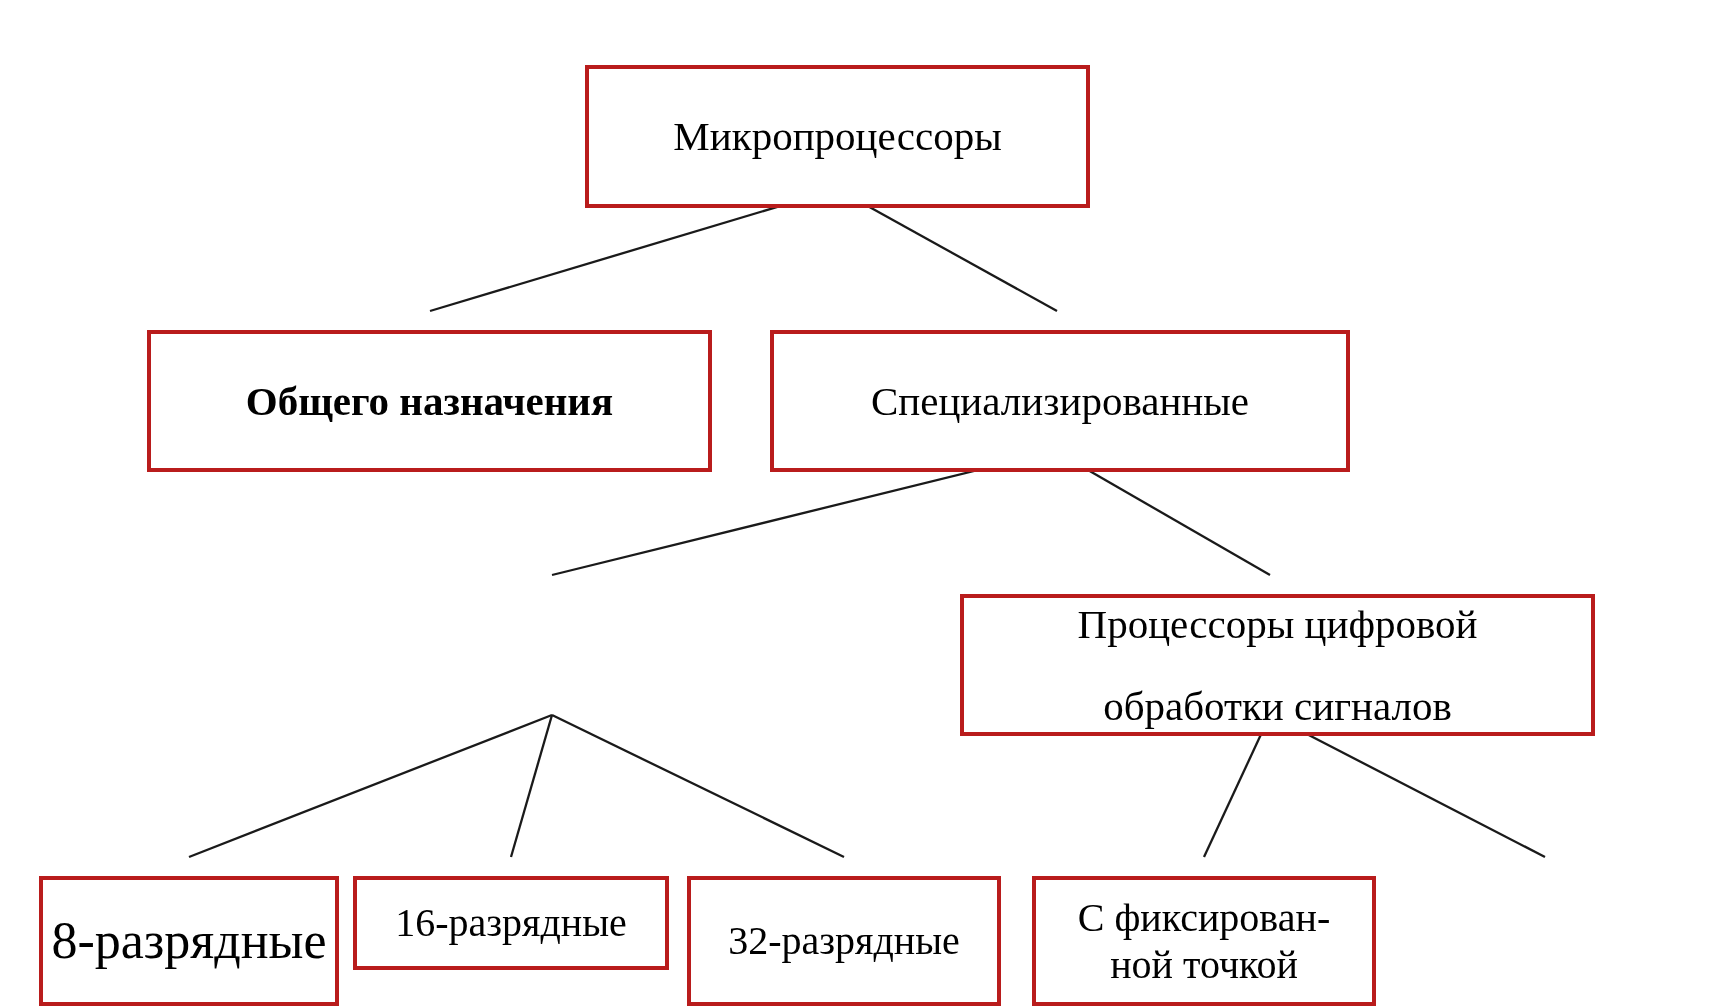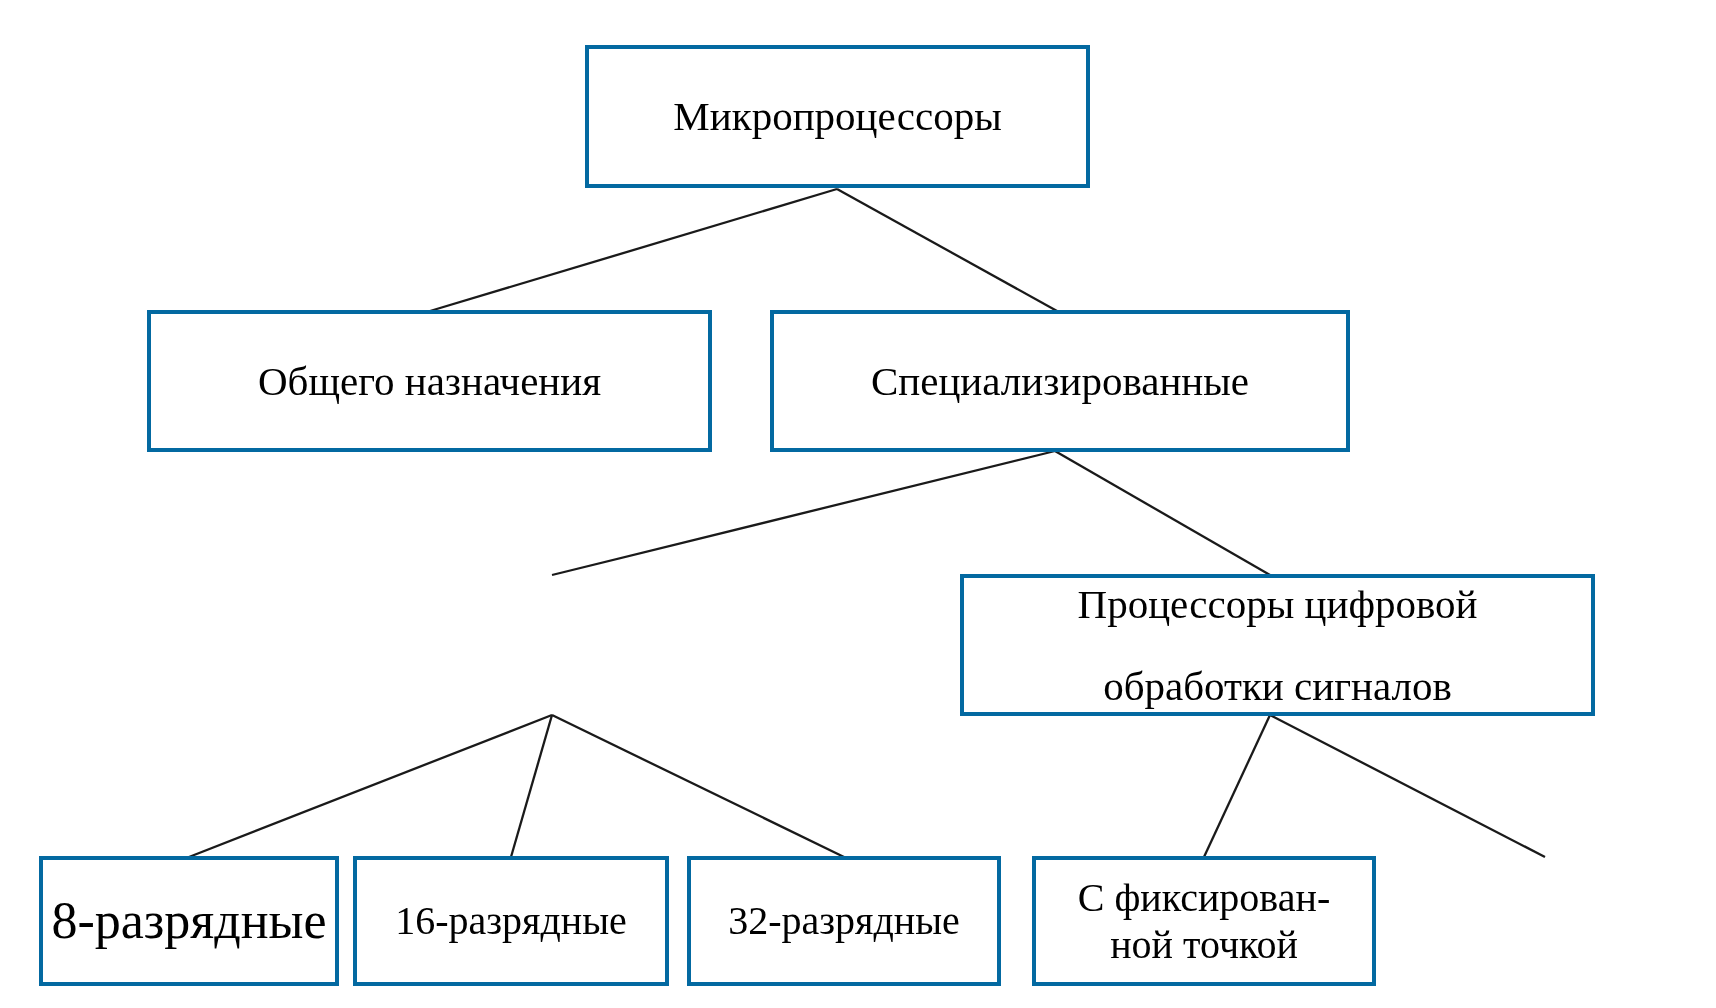--- a/index.html
+++ b/index.html
@@ -22,40 +22,41 @@
     width: 1716px;
     height: 1008px;
   }
   .edges-layer line {
     stroke: #1a1a1a;
     stroke-width: 2.3;
   }
   .node {
     position: absolute;
     box-sizing: border-box;
-    border: 4px solid #0369a1;
+    border: 4px solid #b91c1c;
     background: #ffffff;
     display: flex;
     flex-direction: column;
     align-items: center;
     justify-content: center;
     text-align: center;
     color: #000000;
     font-size: 41px;
     line-height: 1.22;
     white-space: nowrap;
+    margin-top: 20px;
   }
   
   .n-root        { left: 585px;  top: 45px;  width: 505px; height: 143px; }
-  .n-general     { left: 147px;  top: 310px; width: 565px; height: 142px; }
+  .n-general     { left: 147px;  top: 310px; width: 565px; height: 142px; font-weight: bold; }
   .n-specialized { left: 770px;  top: 310px; width: 580px; height: 142px; justify-content: center; }
   .n-mcu         { left: 276px;  top: 574px; width: 552px; height: 142px; }
   .n-dsp         { left: 960px;  top: 574px; width: 635px; height: 142px; gap: 32px; }
   .n-bit8        { left: 39px;   top: 856px; width: 300px; height: 130px; font-size: 52px; }
-  .n-bit16       { left: 353px;  top: 856px; width: 316px; height: 130px; font-size: 40px; }
+  .n-bit16       { left: 353px;  top: 856px; width: 316px; height: 94px; font-size: 40px; }
   .n-bit32       { left: 687px;  top: 856px; width: 314px; height: 130px; font-size: 40px; }
   .n-fixed       { left: 1032px; top: 856px; width: 344px; height: 130px; font-size: 40px; line-height: 1.18; }
   .n-floating    { left: 1395px; top: 856px; width: 300px; height: 130px; font-size: 40px; line-height: 1.18; }
 </style>
 </head>
 <body>
 
 <div class="stage">
 
   <svg class="edges-layer" viewBox="0 0 1716 1008" xmlns="http://www.w3.org/2000/svg">

